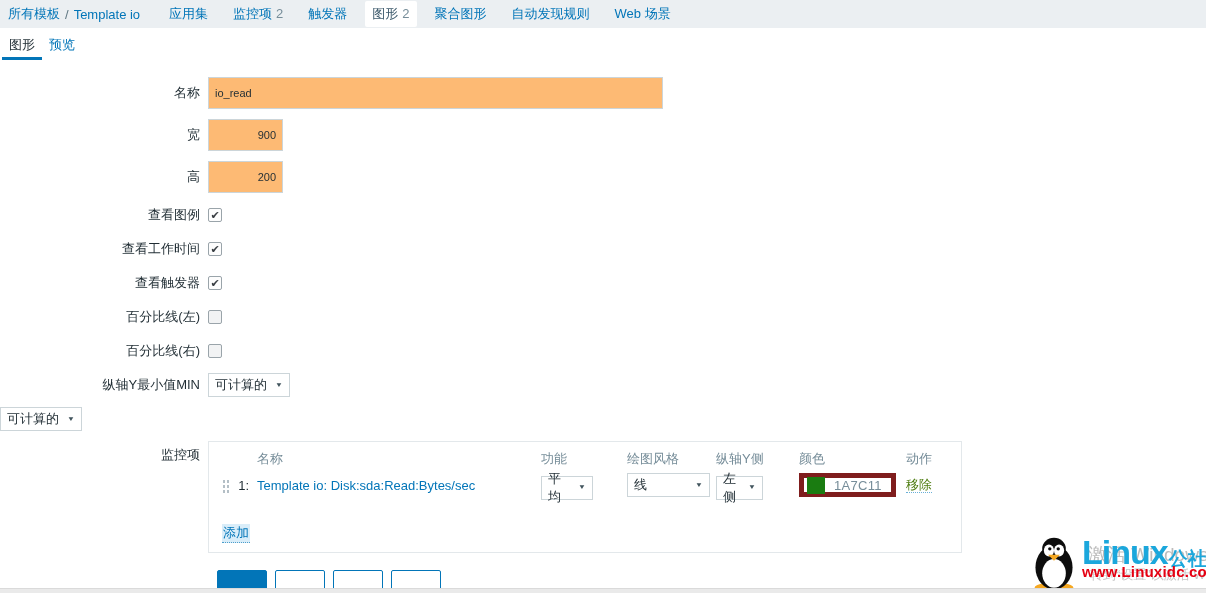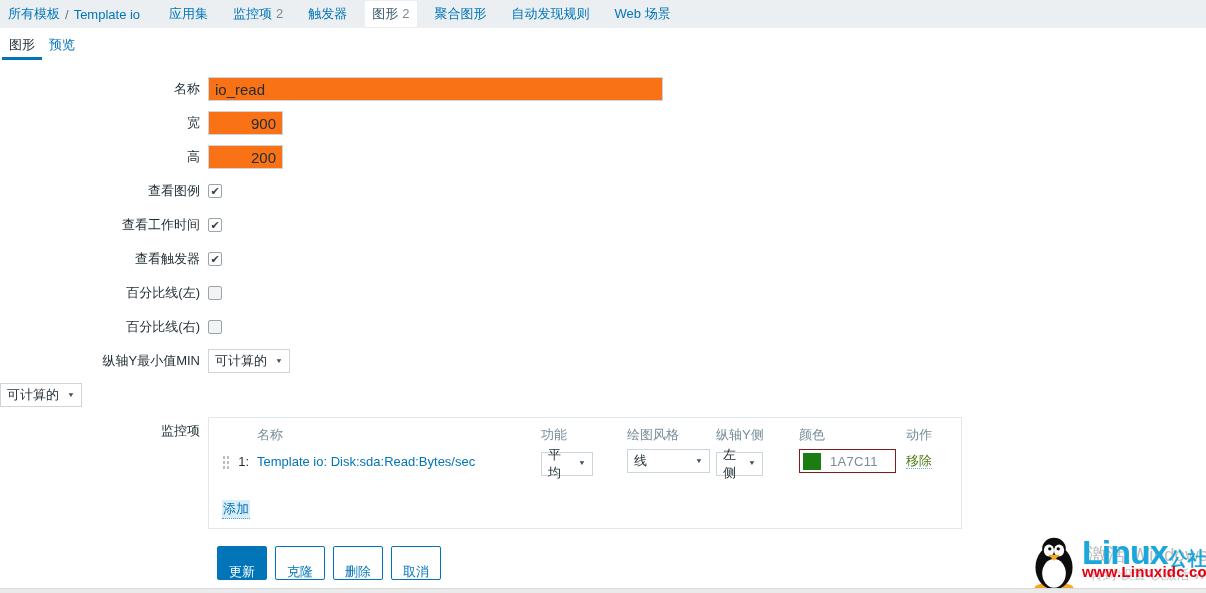--- a/index.html
+++ b/index.html
@@ -30,22 +30,22 @@
   .tab.inactive { color: #0275b8; border-bottom: 3px solid transparent; }
 
   
   .form { padding-top: 17px; }
   .frow { display: flex; align-items: center; min-height: 24px; margin-bottom: 10px; }
   .frow.top { align-items: flex-start; }
   .flabel { flex: none; width: 208px; text-align: right; padding-right: 8px; color: #1f2c33; }
   .frow.top .flabel { padding-top: 5px; }
 
   input.text {
-    height: 24px; border: 1px solid #ccd5d9; background: #f97316; color: #1f2c33;
-    font-family: inherit; font-size: 15px; padding: 0 6px; outline: none;
+    height: 32px; border: 1px solid #ccd5d9; background: #fdba74; color: #1f2c33;
+    font-family: inherit; font-size: 11px; padding: 0 6px; outline: none;
   }
   input.text.name-input { width: 455px; }
   input.text.num-input { width: 75px; text-align: right; }
 
   .select {
     display: inline-flex; align-items: center; justify-content: space-between;
     height: 24px; border: 1px solid #ccd5d9; background: #fff; padding: 0 6px;
     color: #1f2c33; cursor: default;
   }
   .select .caret { font-size: 8px; color: #40535c; margin-left: 8px; transform: scaleY(.8); }
@@ -74,21 +74,21 @@
     width: 11px; height: 15px; margin-right: 7px; cursor: grab;
     background-image: radial-gradient(circle, #b4bfc6 1.2px, transparent 1.4px);
     background-size: 4px 5px; background-position: 0 1px;
   }
   .row-num { width: 20px; text-align: right; margin-right: 8px; color: #1f2c33; }
   .item-link { color: #0275b8; }
   .sel-func { width: 52px; }
   .sel-style { width: 83px; }
   .sel-side { width: 47px; }
   .color-field {
-    width: 97px; height: 24px; border: 1px solid #7f1d1d; background: #fff;
+    width: 97px; height: 24px; border: 5px solid #7f1d1d; background: #fff;
     display: inline-flex; align-items: center; padding: 2px 3px;
   }
   .color-swatch { width: 18px; height: 17px; flex: none; cursor: pointer; }
   .color-text { margin-left: 9px; color: #768d99; letter-spacing: .3px; }
   .link-dotted { color: #4d7c0f; border-bottom: 1px dotted #6ab0d8; }
   .add-link {
     display: inline-block; margin-left: 13px; margin-top: 24px;
     color: #0275b8; background: #d9edf9; border-bottom: 1px dotted #4d9ecb; padding: 0 1px;
   }
 

